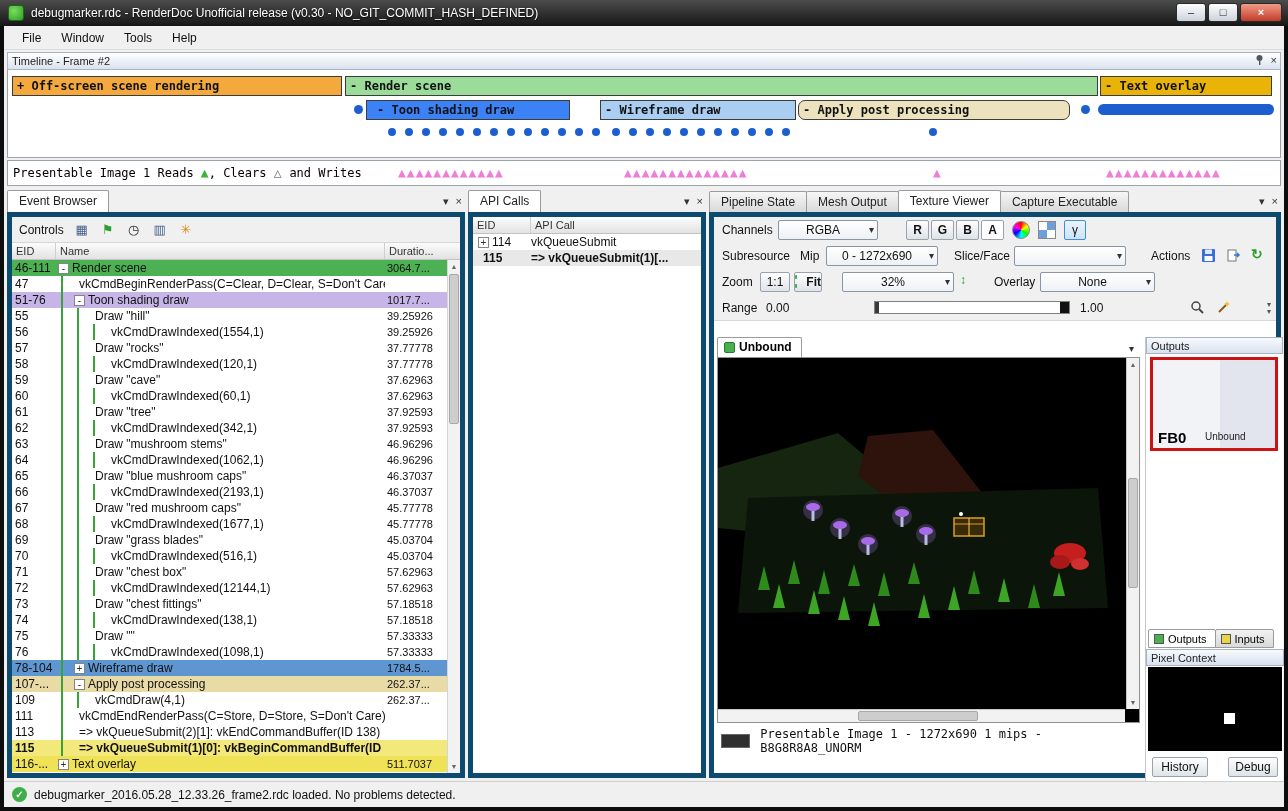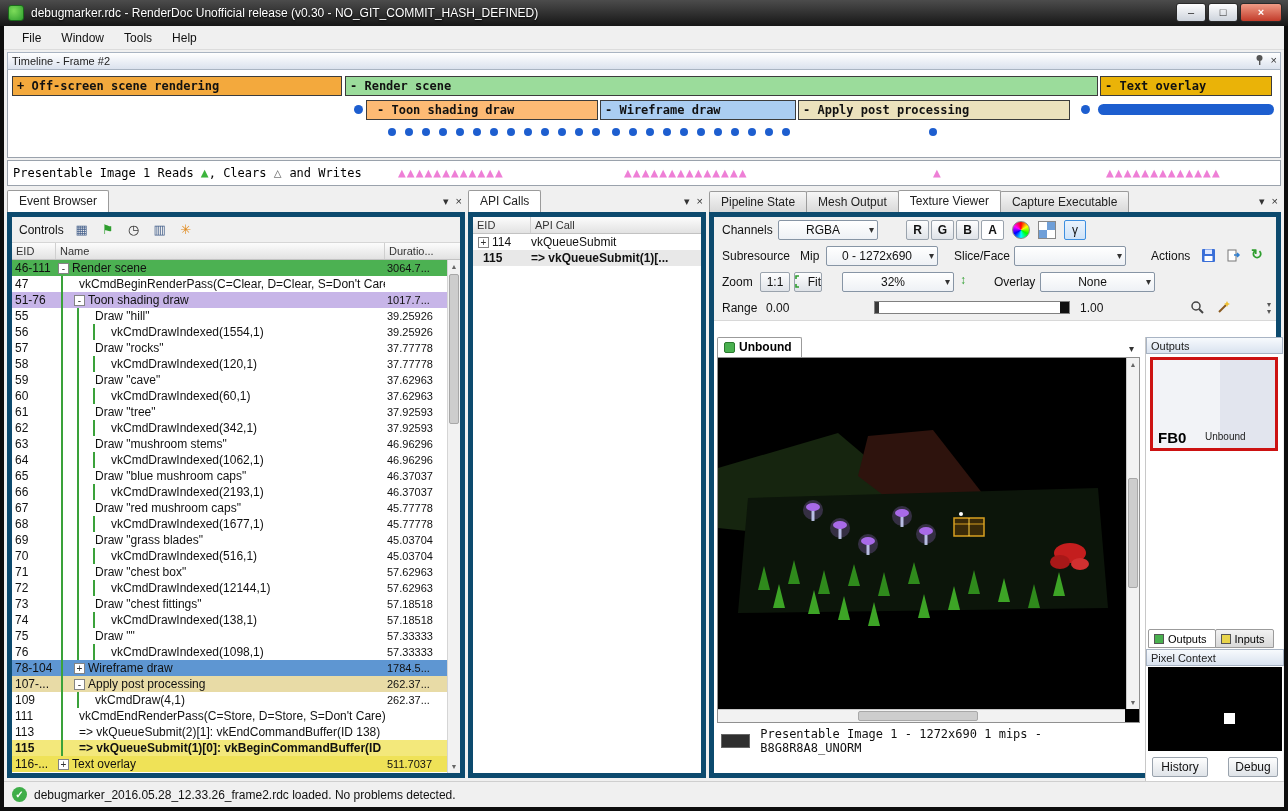--- a/index.html
+++ b/index.html
@@ -186,23 +186,23 @@
           <span style="font-size:11px;color:#333;">×</span>
         </span>
       </div>
       <div class="tl-content">
         <div id="tl-row1">
             <div class="tl-bar" style="left: 4px; width: 330px; background: rgb(243, 169, 61);">+ Off-screen scene rendering</div>
             <div class="tl-bar" style="left: 337px; width: 753px; background: rgb(155, 220, 155);">- Render scene</div>
             <div class="tl-bar" style="left: 1092px; width: 172px; background: #eab308;">- Text overlay</div>
           </div>
         <div id="tl-row2">
-            <div class="tl-bar" style="left: 358px; width: 232px; background: #fdba74; padding-left: 10px;">- Toon shading draw</div>
+            <div class="tl-bar" style="left: 358px; width: 204px; background: #3b82f6; padding-left: 10px;">- Toon shading draw</div>
             <div class="tl-bar" style="left: 592px; width: 196px; background: rgb(170, 205, 242);">- Wireframe draw</div>
-            <div class="tl-bar" style="left: 790px; width: 272px; background: rgb(236, 226, 189);">- Apply post processing</div>
+            <div class="tl-bar" style="left: 790px; width: 272px; background: rgb(236, 226, 189); border-radius: 7px;">- Apply post processing</div>
             <div class="tl-dot" style="left: 346px;"></div>
             <div class="tl-dot" style="left: 1073px;"></div>
             <div class="tl-pill" style="left: 1090px; width: 176px;"></div>
           </div>
         <div id="tl-row3">
             <div class="tl-dot small" style="left: 380px;"></div>
             <div class="tl-dot small" style="left: 397px;"></div>
             <div class="tl-dot small" style="left: 414px;"></div>
             <div class="tl-dot small" style="left: 431px;"></div>
             <div class="tl-dot small" style="left: 448px;"></div>
@@ -663,21 +663,21 @@
           <span class="abs" style="left:512px;top:5px;"><svg width="15" height="15">
                 <rect x="2" y="2" width="8" height="11" fill="#fff" stroke="#777"></rect>
                 <path d="M8 7 h5 m-2 -2 l2 2 l-2 2" stroke="#2f7fd0" fill="none" stroke-width="1.5"></path>
               </svg></span>
           <span class="abs" style="left:537px;top:3px;color:#2f9e2f;font-weight:bold;font-size:14px;">↻</span>
         </div>
 
         <div class="tv-toolbar" id="tvC">
           <span class="abs" style="left:8px;top:6px;">Zoom</span>
           <div class="sbtn abs" style="left:46px;top:3px;width:30px;">1:1</div>
-          <div class="sbtn abs" style="left:80px;top:3px;width:28px;display:flex;gap:9px;justify-content:center;padding-top:2px;">
+          <div class="sbtn abs" style="left:80px;top:3px;width:28px;display:flex;gap:9px;justify-content:center;padding-top:2px;font-weight:bold;">
             <svg width="13" height="13">
                 <path d="M1 4 V1 H4 M9 1 H12 V4 M12 9 V12 H9 M4 12 H1 V9" stroke="#2f9e2f" fill="none" stroke-width="1.6"></path>
               </svg>
             <span>Fit</span>
           </div>
           <div class="combo abs" style="left:128px;top:3px;width:112px;">32%</div>
           <span class="abs" style="left:246px;top:4px;color:#2f9e2f;font-weight:bold;">↕</span>
           <span class="abs" style="left:280px;top:6px;">Overlay</span>
           <div class="combo abs" style="left:326px;top:3px;width:115px;">None</div>
         </div>

